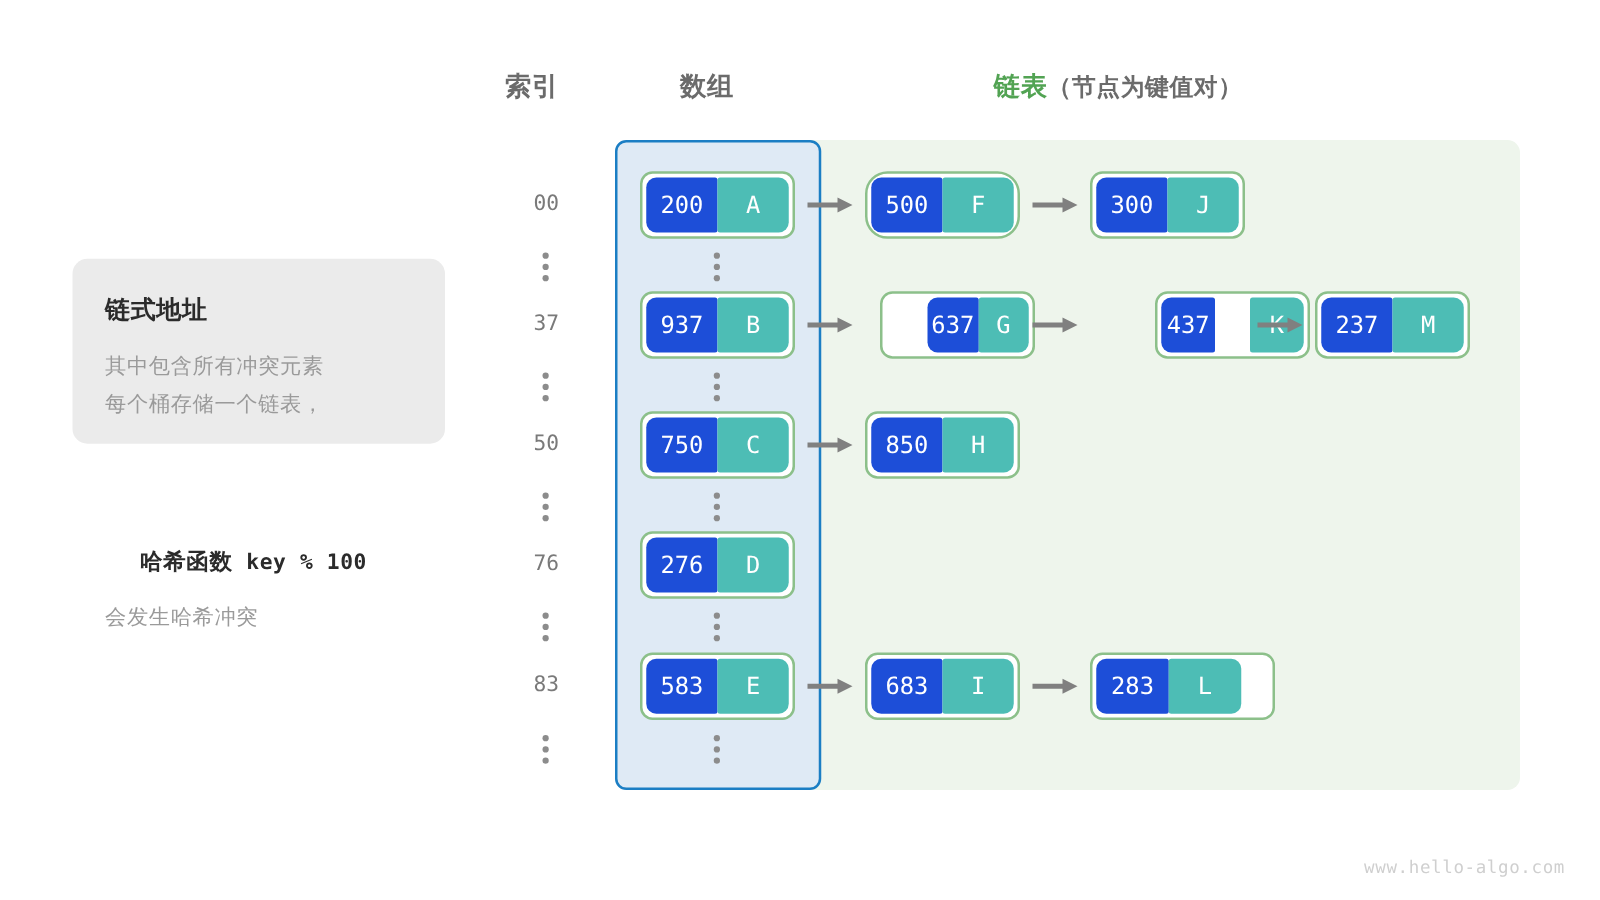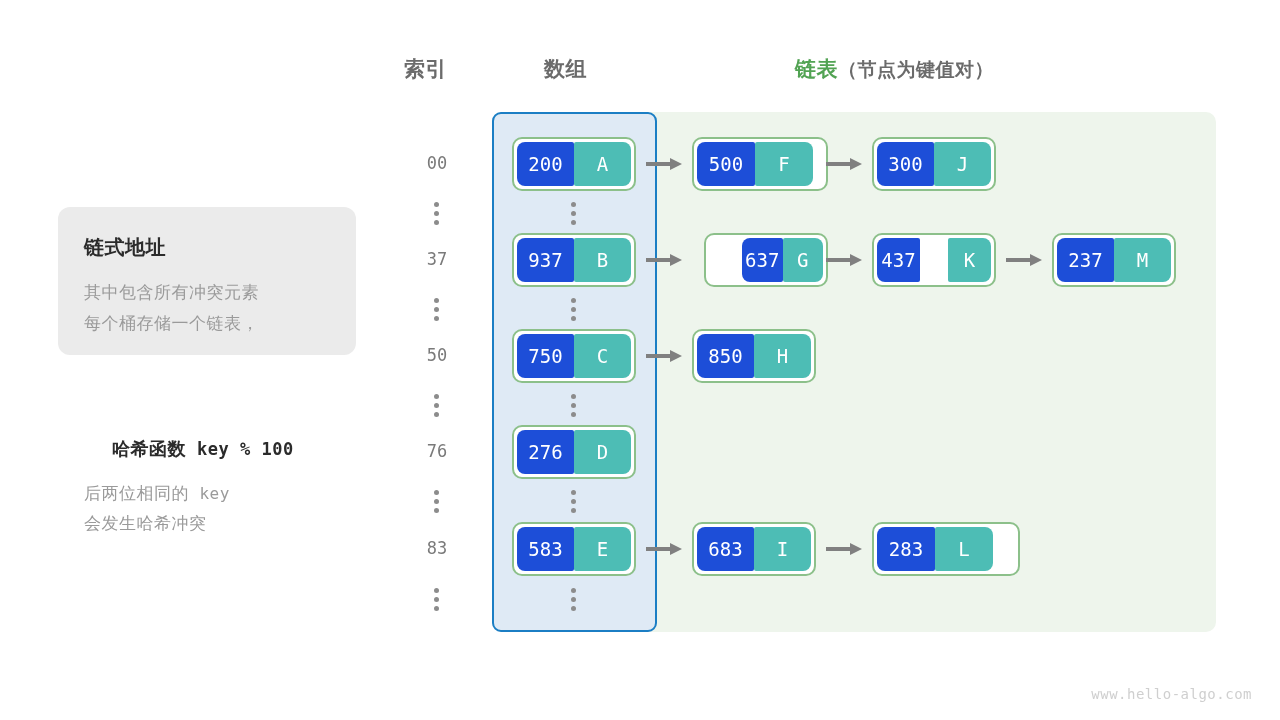--- a/index.html
+++ b/index.html
@@ -226,35 +226,34 @@
 
   <div class="info-card"></div>
   <div class="info-title">链式地址</div>
   <div class="info-body">
     <div>其中包含所有冲突元素</div>
     <div>每个桶存储一个链表，</div>
   </div>
 
   <div class="hash-title"><span>哈希函数</span>&nbsp;&nbsp;<span class="mono">key % 100</span></div>
   <div class="hash-body">
-    <div><span>后两位相同的</span>&nbsp;&nbsp;<span class="mono">key</span></div>
     <div>会发生哈希冲突</div>
   </div>
 
   <div id="dynamic-layer">
       <div class="index-label" style="top: 153px;">00</div>
       <div class="node" style="left: 512px; top: 137px; width: 124px;">
         <div class="key">200</div>
         <div class="val">A</div>
       </div>
       <div class="arrow" style="left: 646px; top: 158px; width: 36px;">
         <div class="shaft"></div>
         <div class="head"></div>
       </div>
-      <div class="node" style="left: 692px; top: 137px; width: 136px;">
+      <div class="node" style="left: 692px; top: 137px; width: 124px; border-radius: 18px;">
         <div class="key">500</div>
         <div class="val">F</div>
       </div>
       <div class="arrow" style="left: 826px; top: 158px; width: 36px;">
         <div class="shaft"></div>
         <div class="head"></div>
       </div>
       <div class="node" style="left: 872px; top: 137px; width: 124px;">
         <div class="key">300</div>
         <div class="val">J</div>
@@ -269,21 +268,21 @@
         <div class="head"></div>
       </div>
       <div class="node" style="left: 704px; top: 233px; width: 124px; padding-left: 36px;">
         <div class="key">637</div>
         <div class="val">G</div>
       </div>
       <div class="arrow" style="left: 826px; top: 254px; width: 36px;">
         <div class="shaft"></div>
         <div class="head"></div>
       </div>
-      <div class="node" style="left: 872px; top: 233px; width: 124px; gap: 28px;">
+      <div class="node" style="left: 924px; top: 233px; width: 124px; gap: 28px;">
         <div class="key">437</div>
         <div class="val">K</div>
       </div>
       <div class="arrow" style="left: 1006px; top: 254px; width: 36px;">
         <div class="shaft"></div>
         <div class="head"></div>
       </div>
       <div class="node" style="left: 1052px; top: 233px; width: 124px;">
         <div class="key">237</div>
         <div class="val">M</div>

